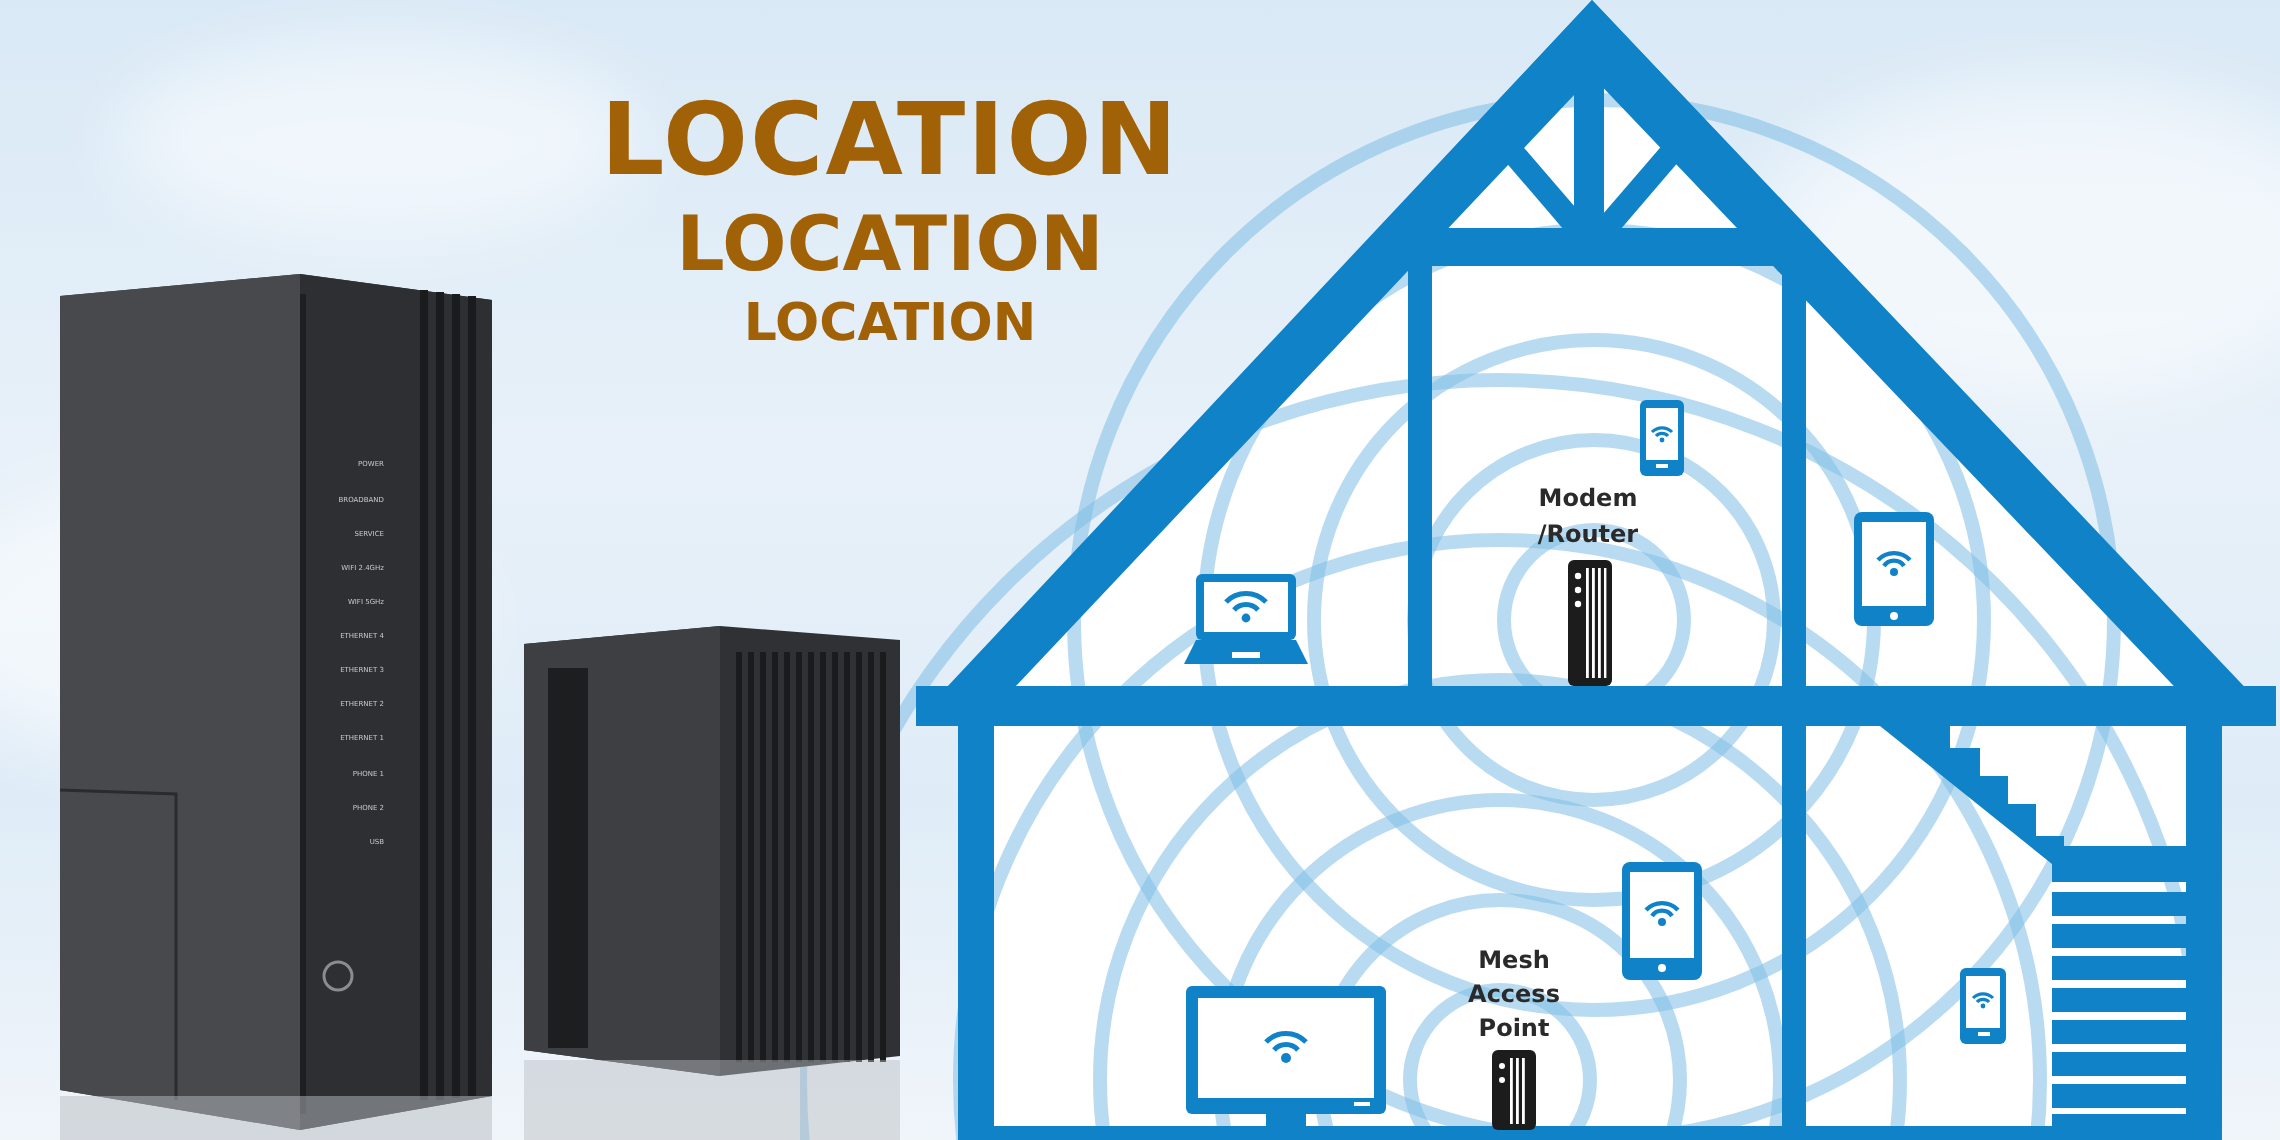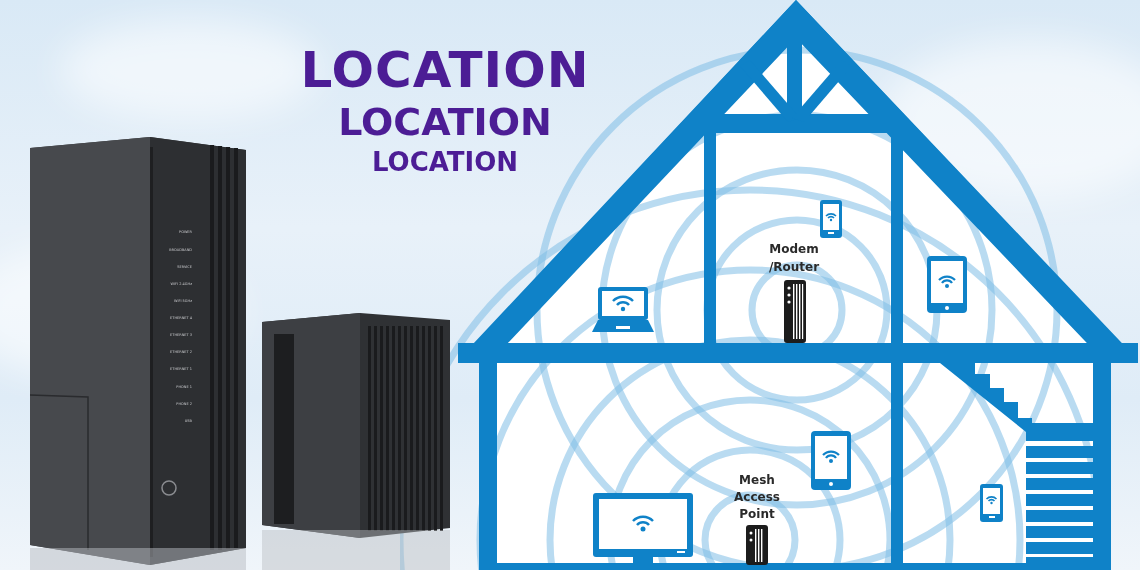--- a/index.html
+++ b/index.html
@@ -1,20 +1,20 @@
 <!DOCTYPE html>
 <html><head>
 <meta charset="utf-8">
 <style>
   html,body{margin:0;padding:0;}
   body{width:1140px;height:570px;overflow:hidden;position:relative;
        font-family:"DejaVu Sans",sans-serif;
        background:linear-gradient(180deg,#d9e9f6 0%,#e8f1f9 40%,#dfecf7 70%,#f0f5fa 100%);}
   .cloud{position:absolute;border-radius:50%;background:rgba(255,255,255,0.55);filter:blur(18px);}
-  .headline{position:absolute;left:270px;top:45px;width:350px;text-align:center;color:#4c1d95;
+  .headline{position:absolute;left:270px;top:45px;width:350px;text-align:center;color:#a16207;
             font-family:"DejaVu Sans",sans-serif;font-weight:bold;line-height:1;}
   .h1{font-size:50px;letter-spacing:1px;display:block;margin-bottom:8px;}
   .h2{font-size:38px;display:block;margin-bottom:8px;}
   .h3{font-size:26px;display:block;}
   svg{position:absolute;left:0;top:0;}
   .lbl{font-family:"DejaVu Sans",sans-serif;font-weight:bold;font-size:12px;fill:#2a2a2a;text-anchor:middle;}
 </style>
 </head>
 <body>
 

